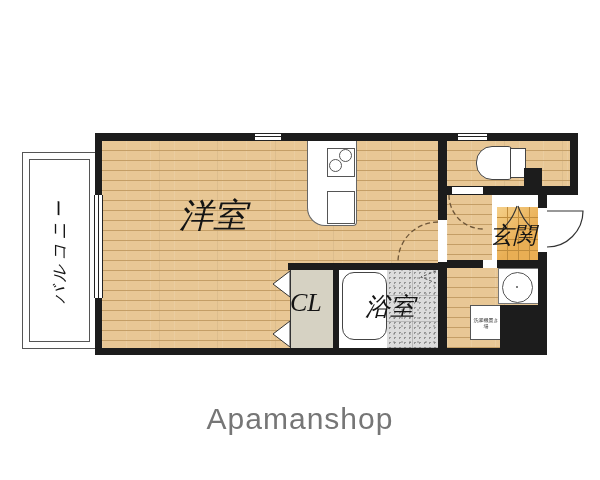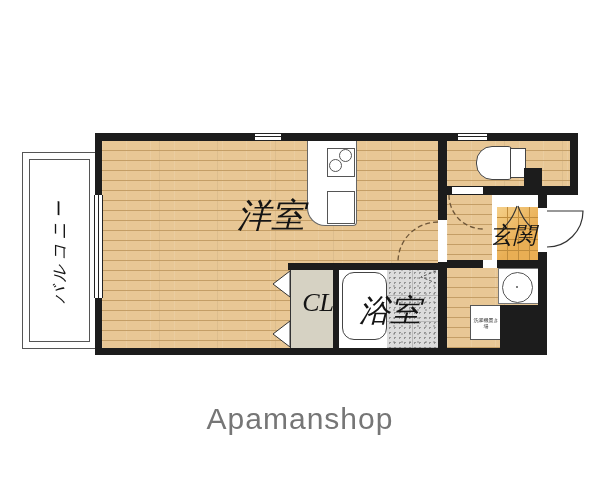--- a/index.html
+++ b/index.html
@@ -47,23 +47,23 @@
   .win-v{background:linear-gradient(90deg,#222 0 1px,#fff 1px 4px,#222 4px 5px,#fff 5px 8px,#222 8px 9px);}
 
   .circle{border-radius:50%;border:1px solid #555;background:#fff;}
 
   #balcony-outer{left:22px;top:152px;width:73px;height:195px;border:1px solid #555;z-index:1;
                  display:flex;align-items:center;justify-content:center;}
   #balcony-inner{position:absolute;left:6px;top:6px;right:6px;bottom:6px;border:1px solid #555;}
   #balcony-label{transform:rotate(-90deg);white-space:nowrap;font-size:17px;font-style:italic;
                  letter-spacing:4px;color:#141414;z-index:5;}
 
-  #main-label{left:105px;top:196px;width:200px;text-align:right;font-size:34px;line-height:39px;font-style:italic;}
-  #cl-label{left:290px;top:288px;width:44px;text-align:right;font-size:26px;}
-  #bath-label{left:350px;top:290px;width:80px;text-align:center;font-size:31px;}
+  #main-label{left:113px;top:196px;width:200px;text-align:center;font-size:34px;line-height:39px;font-style:italic;}
+  #cl-label{left:290px;top:288px;width:44px;text-align:left;font-size:26px;}
+  #bath-label{left:350px;top:290px;width:80px;text-align:center;font-size:25px;}
   #genkan-label{left:490px;top:220px;width:56px;text-align:left;font-size:23px;white-space:nowrap;}
   #wm-label{position:absolute;left:0;top:11px;width:100%;text-align:center;font-size:5px;
             font-style:normal;color:#333;font-family:"Liberation Sans",sans-serif;}
   #brand-logo{left:0;top:402px;width:600px;text-align:center;font-size:30px;color:var(--logo);
               font-style:normal;font-family:"Liberation Sans",sans-serif;letter-spacing:1px;z-index:50;}
 </style>
 </head>
 <body>
 
 <div id="canvas">

